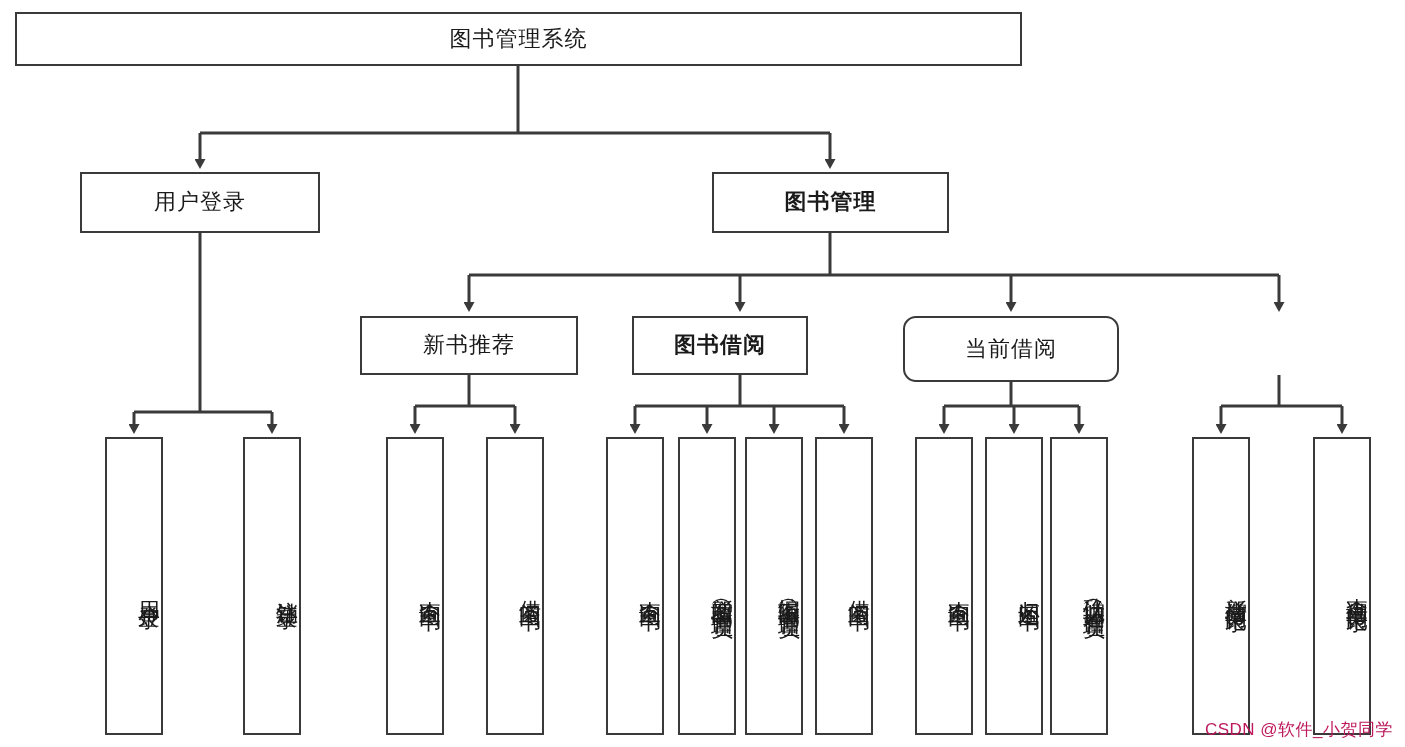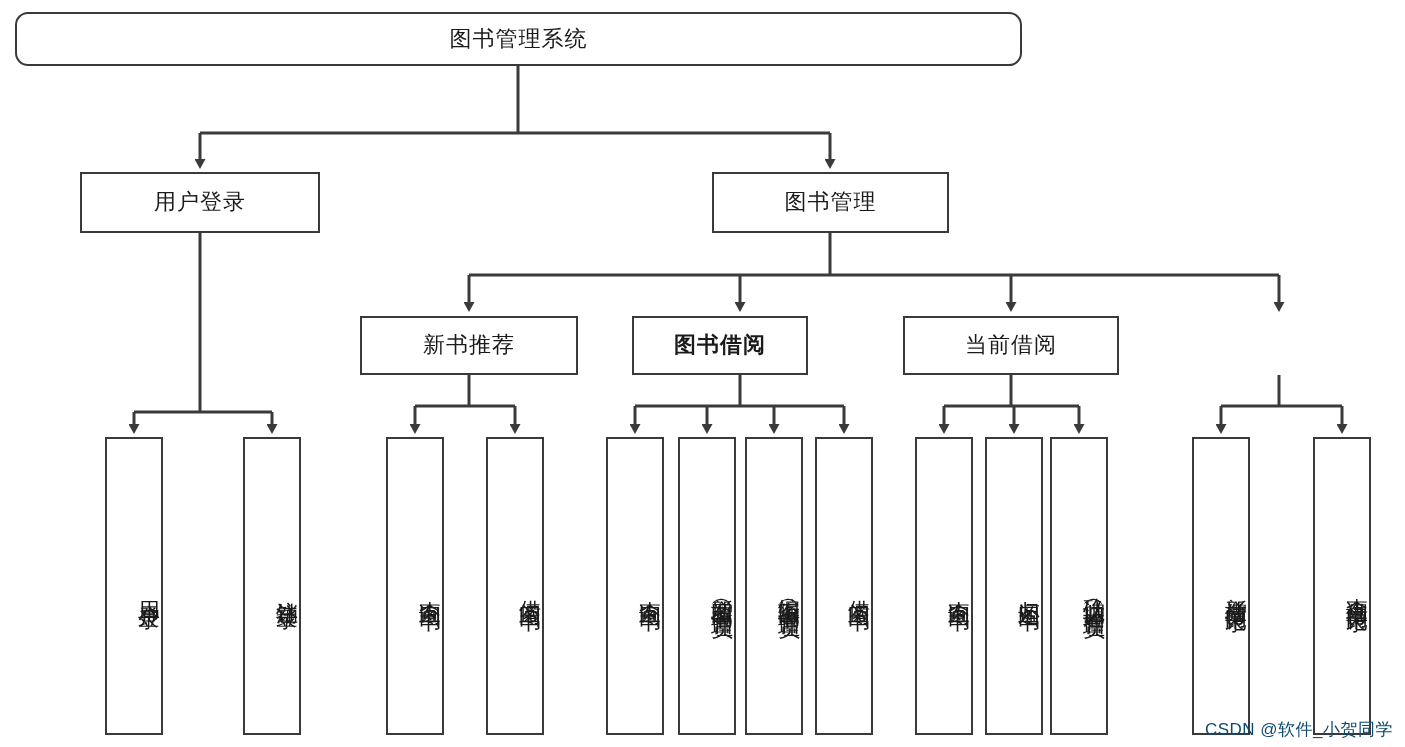--- a/index.html
+++ b/index.html
@@ -49,21 +49,21 @@
     justify-content: center;
   }
   .node-v.pad-top {
     padding-top: 14px;
   }
   .watermark {
     position: absolute;
     right: 12px;
     bottom: 6px;
     font-size: 17px;
-    color: #0c4a6e;
+    color: #be185d;
     white-space: nowrap;
     letter-spacing: 0.5px;
   }
 </style>
 </head>
 <body>
 
 <div id="canvas">
 
   <svg id="edges" viewBox="0 0 1405 747" xmlns="http://www.w3.org/2000/svg">
@@ -121,28 +121,28 @@
     </g>
 
     <g stroke="#3a3a3a" stroke-width="3" fill="none">
       <path d="M1279,375 L1279,406"></path>
       <path d="M1221,406 L1342,406"></path>
       <path d="M1221,406 L1221,425" marker-end="url(#arrow)"></path>
       <path d="M1342,406 L1342,425" marker-end="url(#arrow)"></path>
     </g>
   </svg>
 
-  <div class="node node-h" style="left: 15px; top: 12px; width: 1007px; height: 54px; border-radius: 13px;">图书管理系统</div>
+  <div class="node node-h" style="left: 15px; top: 12px; width: 1007px; height: 54px;">图书管理系统</div>
 
   <div class="node node-h" style="left: 80px; top: 172px; width: 240px; height: 61px;">用户登录</div>
-  <div class="node node-h" style="left: 712px; top: 172px; width: 237px; height: 61px;">图书管理</div>
+  <div class="node node-h" style="left: 712px; top: 172px; width: 237px; height: 61px; font-weight: bold;">图书管理</div>
 
   <div class="node node-h" style="left: 360px; top: 316px; width: 218px; height: 59px; text-align: right;">新书推荐</div>
   <div class="node node-h" style="left: 632px; top: 316px; width: 176px; height: 59px; font-weight: bold;">图书借阅</div>
-  <div class="node node-h" style="left: 903px; top: 316px; width: 216px; height: 59px;">当前借阅</div>
+  <div class="node node-h" style="left: 903px; top: 316px; width: 216px; height: 66px; border-radius: 13px;">当前借阅</div>
 
   <div class="node node-v" style="left: 105px; top: 437px; width: 58px; height: 298px;">用户登录</div>
   <div class="node node-v" style="left: 243px; top: 437px; width: 58px; height: 298px;">注销登录</div>
   <div class="node node-v" style="left: 386px; top: 437px; width: 58px; height: 298px;">查询图书</div>
   <div class="node node-v" style="left: 486px; top: 437px; width: 58px; height: 298px;">借阅图书</div>
   <div class="node node-v" style="left: 606px; top: 437px; width: 58px; height: 298px;">查询图书</div>
   <div class="node node-v pad-top" style="left: 678px; top: 437px; width: 58px; height: 298px;">新增图书（管理员）</div>
   <div class="node node-v pad-top" style="left: 745px; top: 437px; width: 58px; height: 298px;">编辑图书（管理员）</div>
   <div class="node node-v" style="left: 815px; top: 437px; width: 58px; height: 298px;">借阅图书</div>
   <div class="node node-v" style="left: 915px; top: 437px; width: 58px; height: 298px;">查询图书</div>

